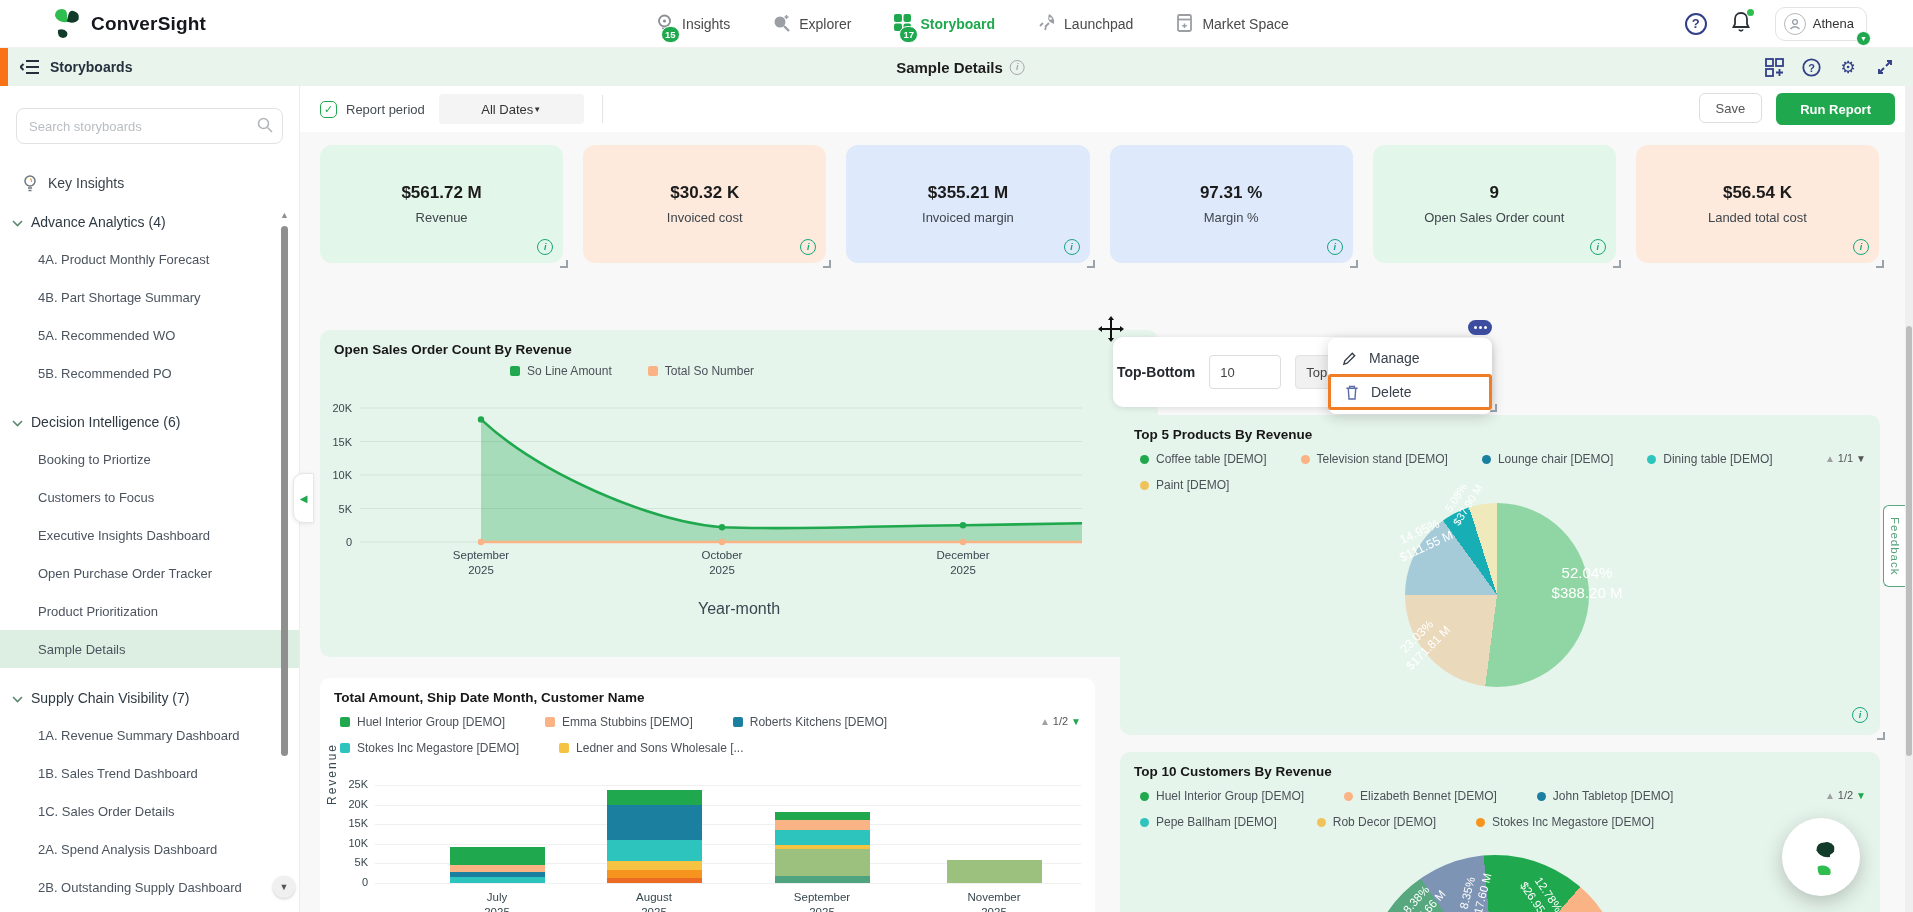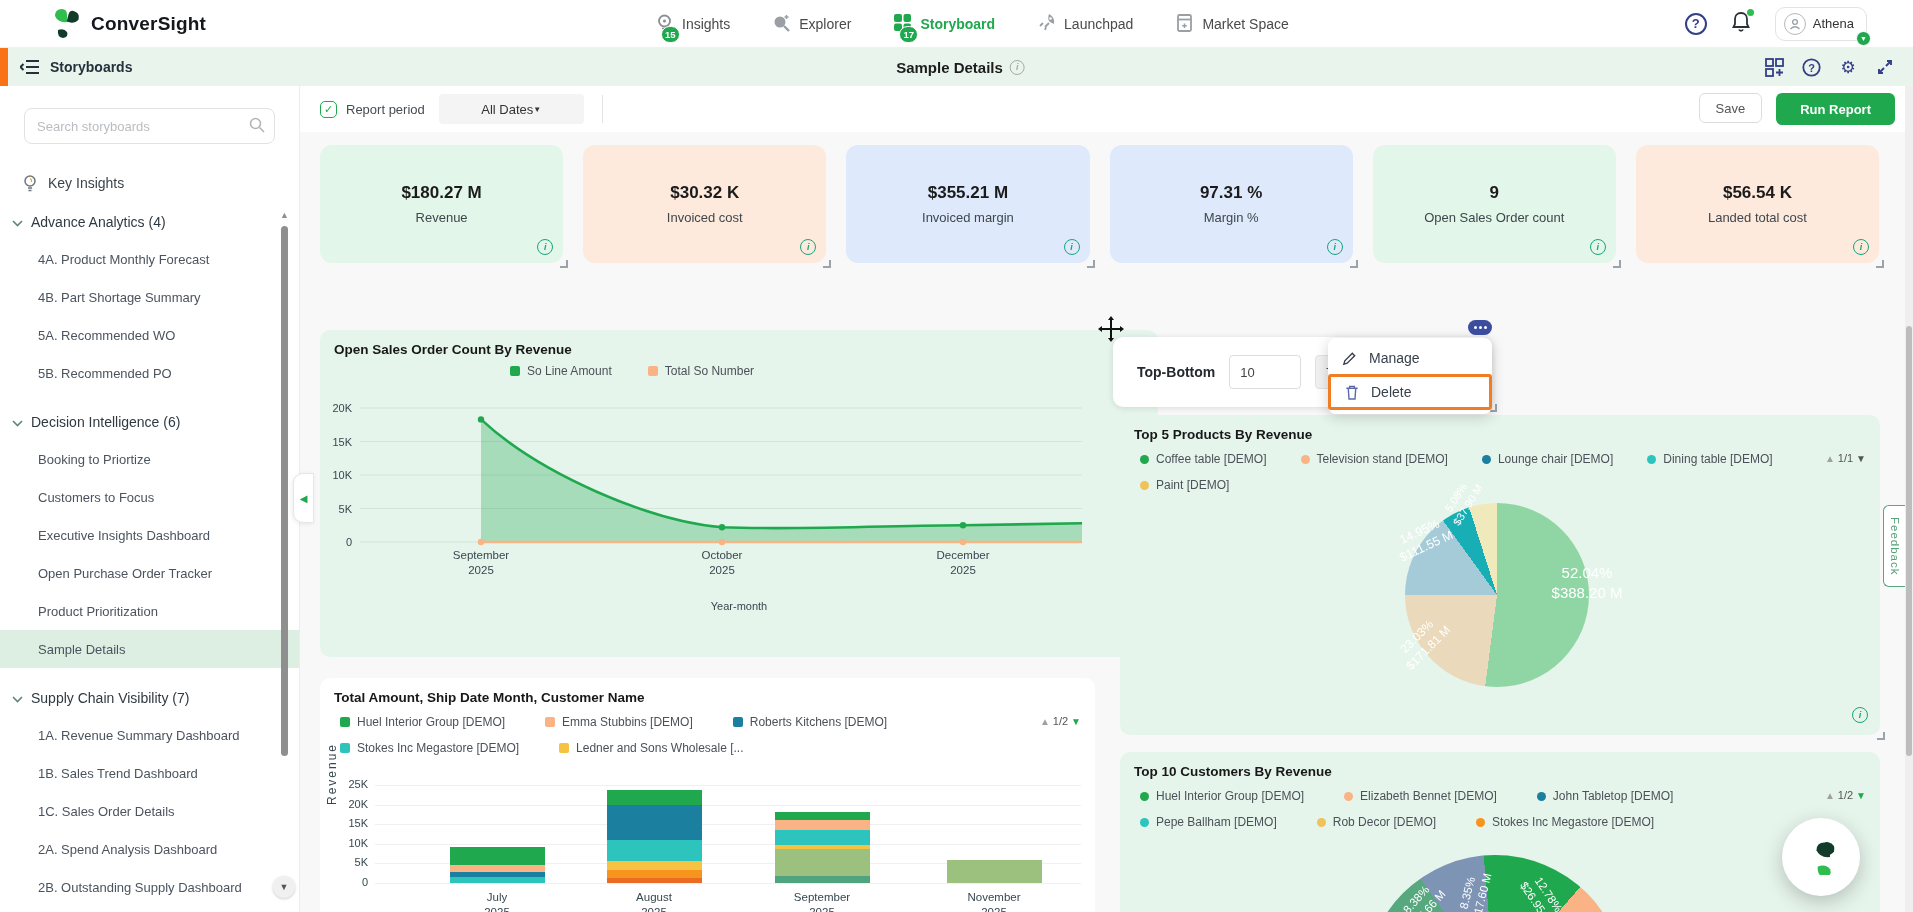--- a/index.html
+++ b/index.html
@@ -30,21 +30,21 @@
   .subbar-left .t { font-size:14px; font-weight:bold; color:#24303c; }
   .subbar-center { position:absolute; left:50%; transform:translateX(-50%); display:flex; align-items:center; gap:7px; }
   .subbar-center .t { font-size:15px; font-weight:bold; color:#1c1c1c; }
   .info-gray { width:15px; height:15px; border:1.3px solid #a7a7a7; border-radius:50%; color:#a7a7a7; font-size:9px; font-style:italic; font-weight:bold; display:flex; align-items:center; justify-content:center; }
   .subbar-right { margin-left:auto; display:flex; align-items:center; gap:17px; padding-right:18px; color:#333f87; }
   .sb-ico { width:20px; height:20px; display:flex; align-items:center; justify-content:center; color:#333f87; font-size:17px; }
 
   
   .layout { display:flex; height:826px; }
   .sidebar { position:relative; width:300px; background:#fff; border-right:1px solid #ececec; flex:none; padding-top:22px; overflow:hidden; }
-  .search-box { position:relative; margin:0 24px; }
+  .search-box { position:relative; margin:0 16px; }
   .search-box input { width:100%; height:36px; border:1px solid #e2e2e2; border-radius:8px; padding:0 34px 0 12px; font-size:13px; color:#444; outline:none; font-family:"Liberation Sans",sans-serif; }
   .search-box input::placeholder { color:#b9bdc1; }
   .search-ico { position:absolute; right:10px; top:9px; }
   .key-insights { display:flex; align-items:center; gap:10px; margin:30px 0 8px 22px; font-size:14px; color:#3c434b; }
   .grp-head { display:flex; align-items:center; gap:8px; margin:16px 0 4px 12px; font-size:14px; color:#2f3942; height:28px; cursor:pointer; }
   .grp-item { height:38px; display:flex; align-items:center; padding-left:38px; font-size:13px; color:#4b545e; cursor:pointer; }
   .grp-item.sel { background:#dcefe2; }
   .side-thumb { position:absolute; left:281px; top:140px; width:7px; height:530px; background:#8f8f8f; border-radius:4px; }
   .side-up { position:absolute; left:280px; top:124px; font-size:9px; color:#8f8f8f; }
   .side-down-btn { position:absolute; right:4px; bottom:14px; width:22px; height:22px; border-radius:50%; background:#f0f0f0; color:#555; font-size:9px; display:flex; align-items:center; justify-content:center; box-shadow:0 1px 3px rgba(0,0,0,.2); }
@@ -75,39 +75,39 @@
   .card { position:absolute; border-radius:10px; }
   .card .ttl { position:absolute; left:14px; top:12px; font-size:13.5px; font-weight:bold; color:#181818; }
   .lg-row { position:absolute; left:20px; display:flex; align-items:center; gap:40px; }
   .lg-it { display:flex; align-items:center; gap:7px; font-size:12px; color:#4b5158; }
   .mk-sq { width:10px; height:10px; border-radius:2px; flex:none; }
   .mk-ci { width:9px; height:9px; border-radius:50%; flex:none; }
   .pager { position:absolute; right:14px; display:flex; align-items:center; gap:3px; font-size:11px; color:#555; }
   .pg-up { font-size:10px; color:#a0a0a0; } .pg-dn { font-size:10px; }
 
   #lineCard { left:20px; top:198px; width:838px; height:327px; background:#e6f5ec; }
-  #lineCard .x-cap { position:absolute; left:0; width:100%; top:270px; text-align:center; font-size:11px; color:#37474f; }
+  #lineCard .x-cap { position:absolute; left:0; width:100%; top:270px; text-align:center; font-size:16px; color:#37474f; }
   .xlab { position:absolute; top:218px; width:120px; text-align:center; font-size:11.5px; color:#37474f; line-height:1.3; }
 
   #barCard { left:20px; top:546px; width:775px; height:290px; background:#fff; }
   .yrot { position:absolute; left:2px; top:110px; width:20px; font-size:12px; color:#37474f; transform:rotate(-90deg); transform-origin:center; white-space:nowrap; letter-spacing:2px; }
   .ytick { position:absolute; width:40px; text-align:right; font-size:11px; color:#37474f; }
   .gline { position:absolute; left:55px; width:706px; height:1px; background:rgba(0,0,0,.06); }
   .bar { position:absolute; width:95px; display:flex; flex-direction:column-reverse; }
   .bar div { width:100%; }
   .bxlab { position:absolute; top:212px; width:150px; text-align:center; font-size:11.5px; color:#37474f; line-height:1.3; }
 
   #top5Card { left:820px; top:283px; width:760px; height:320px; background:#e6f5ec; }
   #top10Card { left:820px; top:620px; width:760px; height:300px; background:#e6f5ec; }
   .pie { position:absolute; border-radius:50%; }
   .plabel { position:absolute; color:#fff; text-align:center; line-height:1.3; }
   .plabel span { display:block; }
 
   
-  #tbWidget { position:absolute; left:813px; top:205px; width:379px; height:70px; background:#fff; border-radius:10px; box-shadow:0 1px 6px rgba(0,0,0,.12); display:flex; align-items:center; padding-left:24px; gap:14px; }
+  #tbWidget { position:absolute; left:813px; top:205px; width:379px; height:70px; background:#fff; border-radius:10px; box-shadow:0 1px 6px rgba(0,0,0,.12); display:flex; align-items:center; padding-left:4px; gap:14px; }
   #tbWidget .wl { font-size:14px; font-weight:bold; color:#23292e; }
   #tbWidget input { width:72px; height:34px; border:1px solid #ddd; border-radius:4px; padding:0 10px; font-size:13px; color:#444; font-family:"Liberation Sans",sans-serif; }
   #tbWidget .dir { width:120px; height:34px; background:#f1f1f1; border:1px solid #e2e2e2; border-radius:4px; display:flex; align-items:center; padding:0 10px; font-size:13px; color:#444; }
   #ctxMenu { position:absolute; left:1028px; top:206px; width:164px; background:#fff; border-radius:8px; box-shadow:0 3px 14px rgba(0,0,0,.18); z-index:6; padding:4px 0; }
   .mrow { display:flex; align-items:center; gap:12px; height:32px; padding:0 14px; font-size:14px; color:#3a414d; cursor:pointer; }
   .mrow.hl { border:3px solid #f07c24; border-radius:3px; height:36px; }
   #dots { position:absolute; left:1168px; top:188px; width:24px; height:15px; border-radius:8px; background:#3c4c9e; display:flex; align-items:center; justify-content:center; gap:2px; z-index:7; }
   #dots i { width:3px; height:3px; border-radius:50%; background:#fff; }
   #moveIco { position:absolute; left:798px; top:184px; z-index:7; }
 
@@ -307,21 +307,21 @@
         <div class="tb-divider"></div>
         <div class="tb-right">
           <div class="btn-save">Save</div>
           <div class="btn-run">Run Report</div>
         </div>
       </div>
 
       <div class="content">
         <div class="kpi-row" id="kpiRow">
             <div class="kpi green">
-              <div class="v">$180.27 M</div>
+              <div class="v">$561.72 M</div>
               <div class="l">Revenue</div>
               <span class="info">i</span>
               <span class="rz"></span>
             </div>
             <div class="kpi peach">
               <div class="v">$30.32 K</div>
               <div class="l">Invoiced cost</div>
               <span class="info">i</span>
               <span class="rz"></span>
             </div>

